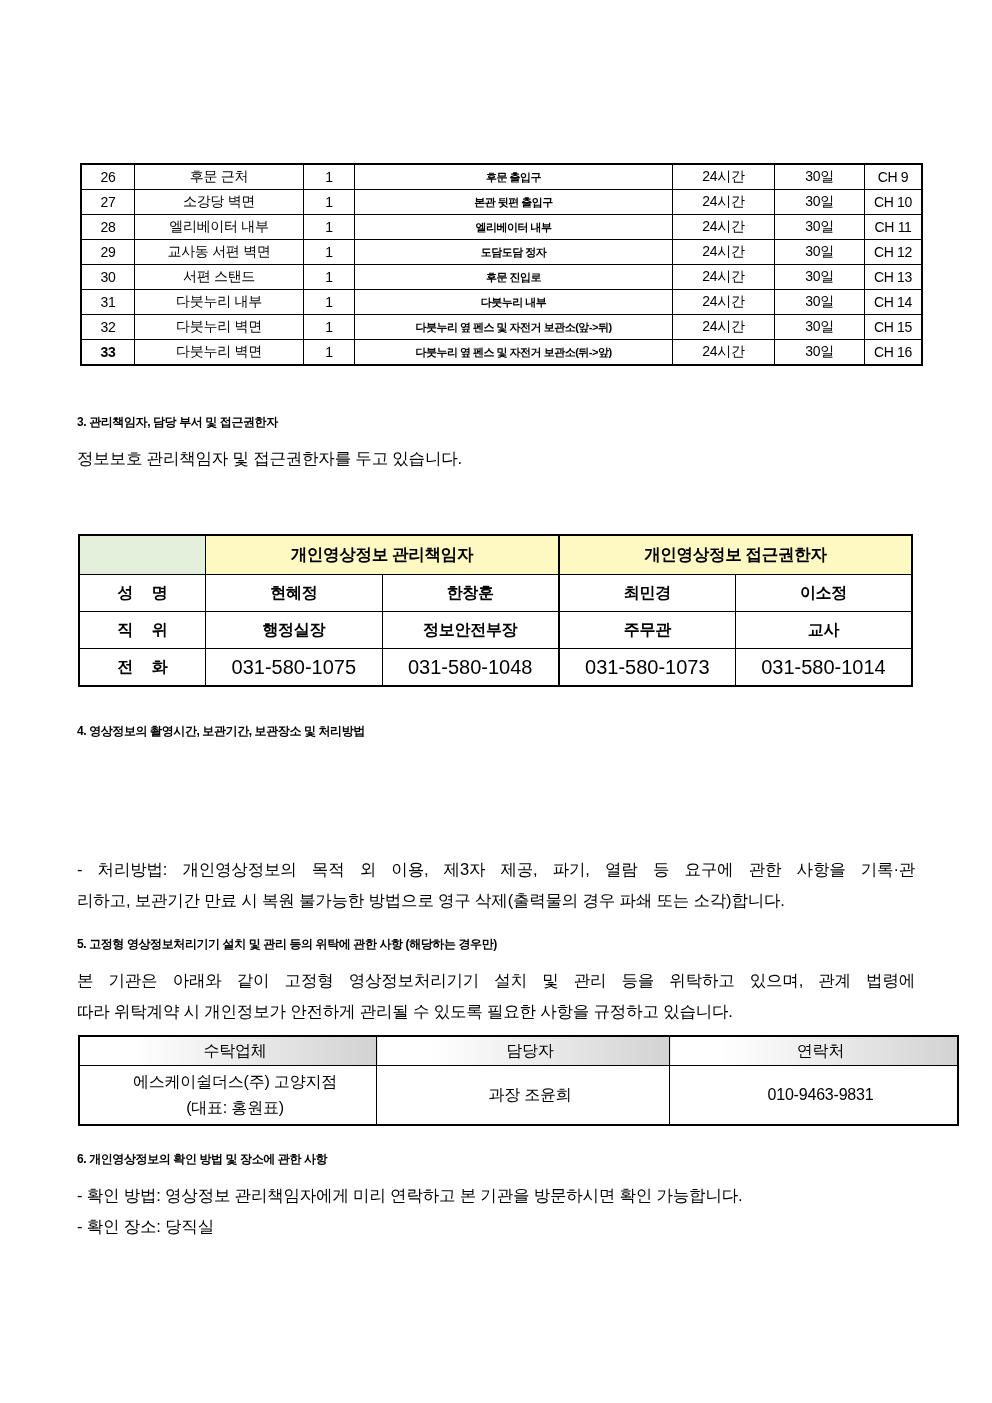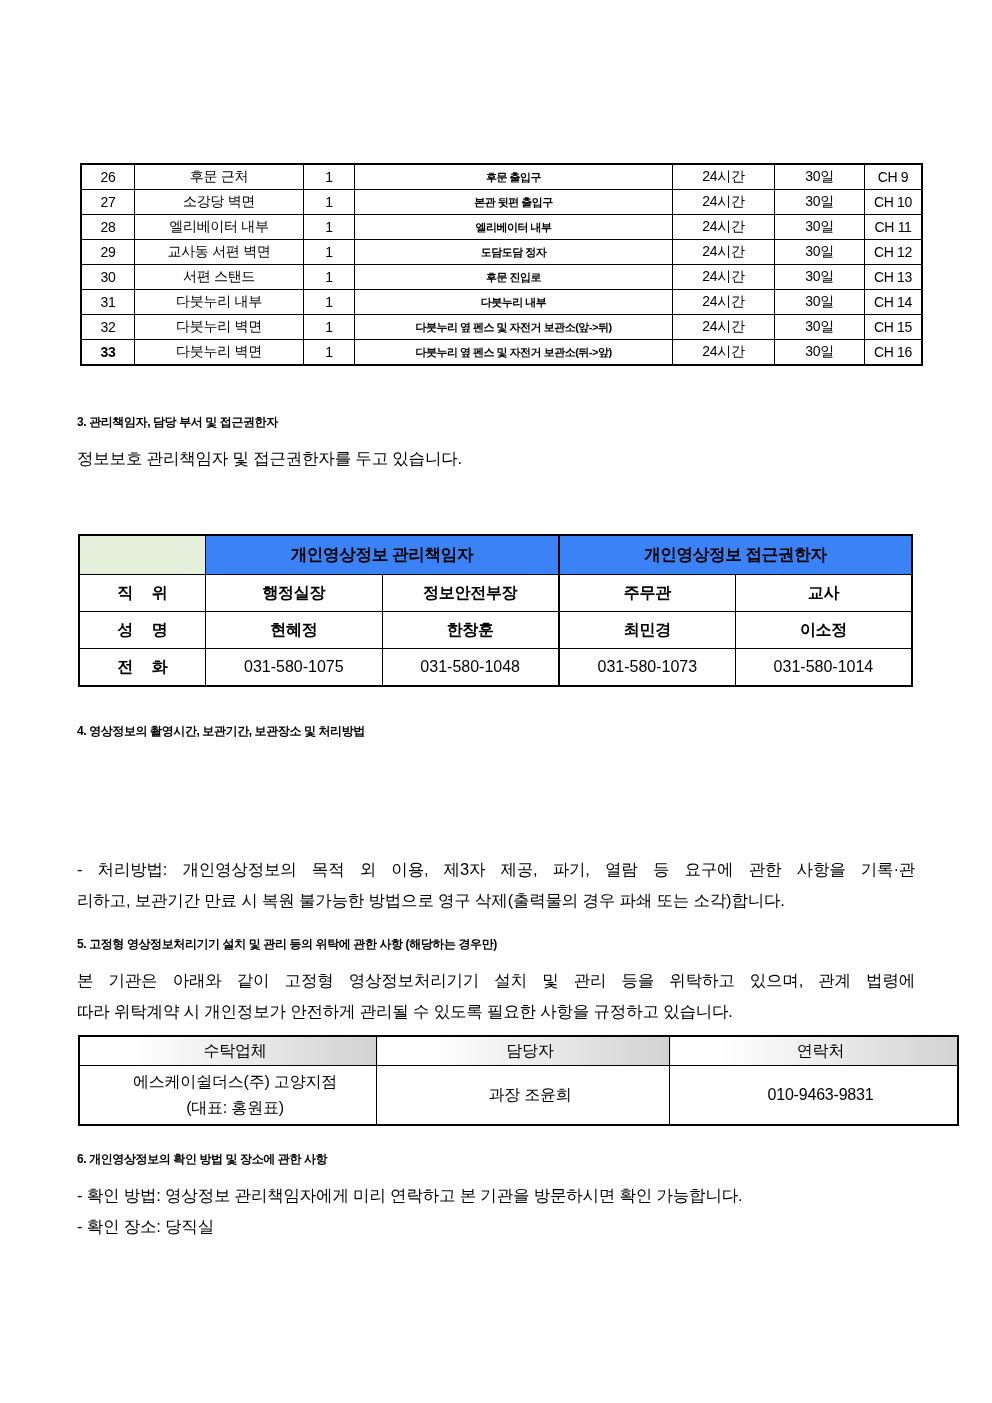--- a/index.html
+++ b/index.html
@@ -108,23 +108,23 @@
     border: 2px solid #000;
   }
   .mgr-table td {
     height: 36px;
     font-size: 16px;
     font-weight: bold;
     letter-spacing: -0.3px;
   }
   .mgr-table td.blank  { width: 125px; background: #e4efdc; }
   .mgr-table td.lbl    { width: 125px; letter-spacing: 7px; text-indent: 7px; }
-  .mgr-table td.grp    { background: #3b82f6; font-size: 16.5px; }
+  .mgr-table td.grp    { background: #fef9c3; font-size: 16.5px; }
   .mgr-table td.cell   { width: 170px; }
-  .mgr-table td.phone  { font-weight: normal; font-size: 16px; letter-spacing: 0; }
+  .mgr-table td.phone  { font-weight: normal; font-size: 20px; letter-spacing: 0; }
   .mgr-table tr.head td { height: 38px; }
   .mgr-table td.grp.left-grp  { border-right: 2px solid #000; }
   .mgr-table td.div-left      { border-right: 2px solid #000; }
 
   
   .grad-head {
     background: linear-gradient(to right, #ffffff 0%, #ffffff 18%, #d2d2d2 100%);
   }
   .info-table {
     position: absolute;
@@ -244,32 +244,32 @@
   </div>
 
   <table class="mgr-table">
     <tbody>
       <tr class="head">
         <td class="blank"></td>
         <td class="grp left-grp" colspan="2">개인영상정보 관리책임자</td>
         <td class="grp" colspan="2">개인영상정보 접근권한자</td>
       </tr>
       <tr>
+        <td class="lbl">성 명</td>
+        <td class="cell">현혜정</td>
+        <td class="cell div-left">한창훈</td>
+        <td class="cell">최민경</td>
+        <td class="cell">이소정</td>
+      </tr>
+      <tr>
         <td class="lbl">직 위</td>
         <td class="cell">행정실장</td>
         <td class="cell div-left">정보안전부장</td>
         <td class="cell">주무관</td>
         <td class="cell">교사</td>
-      </tr>
-      <tr>
-        <td class="lbl">성 명</td>
-        <td class="cell">현혜정</td>
-        <td class="cell div-left">한창훈</td>
-        <td class="cell">최민경</td>
-        <td class="cell">이소정</td>
       </tr>
       <tr>
         <td class="lbl">전 화</td>
         <td class="cell phone">031-580-1075</td>
         <td class="cell phone div-left">031-580-1048</td>
         <td class="cell phone">031-580-1073</td>
         <td class="cell phone">031-580-1014</td>
       </tr>
     </tbody>
   </table>

